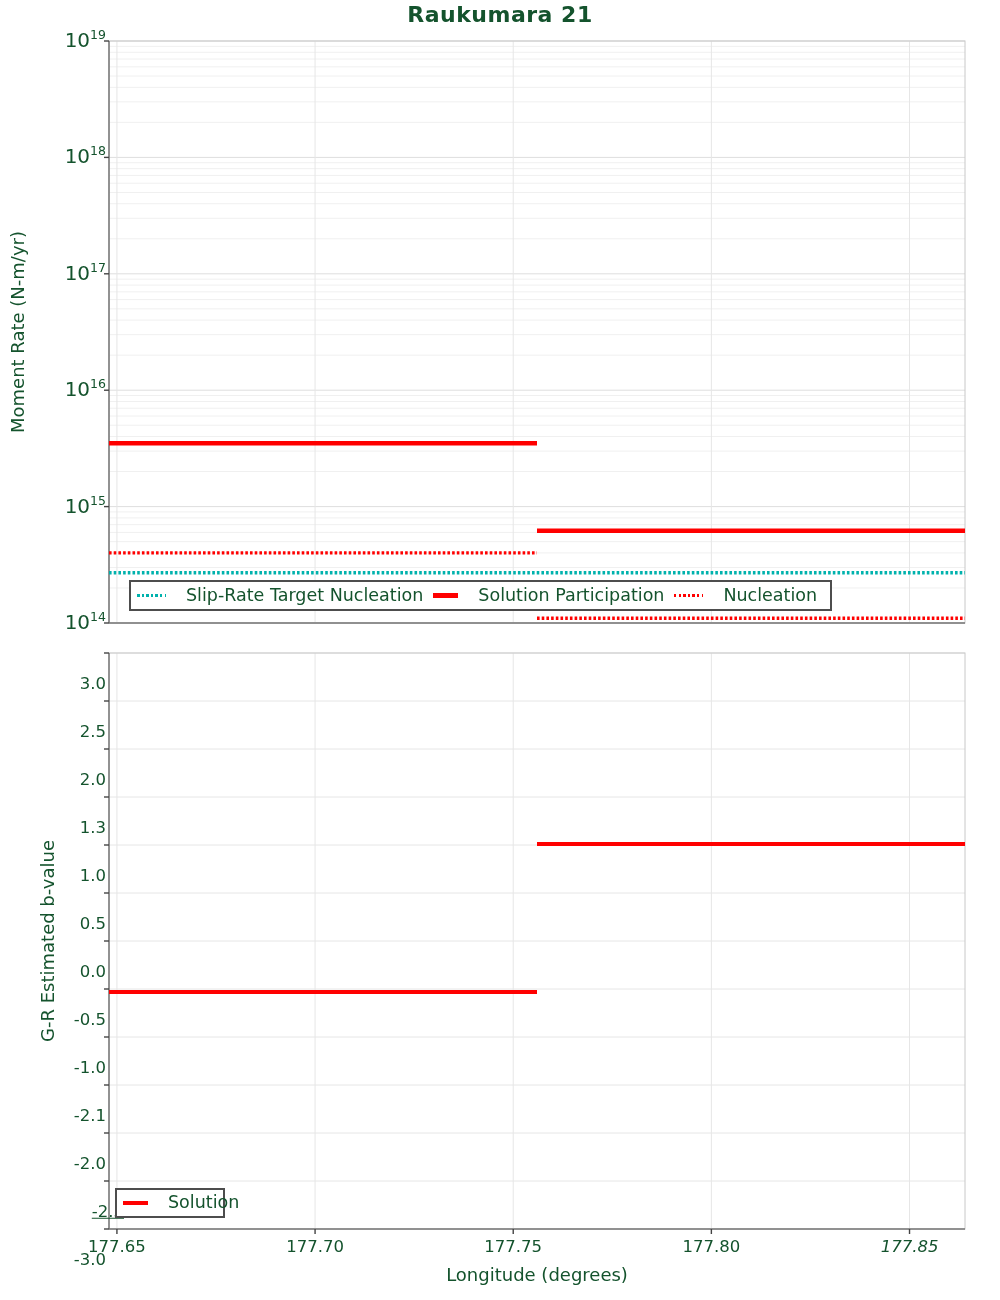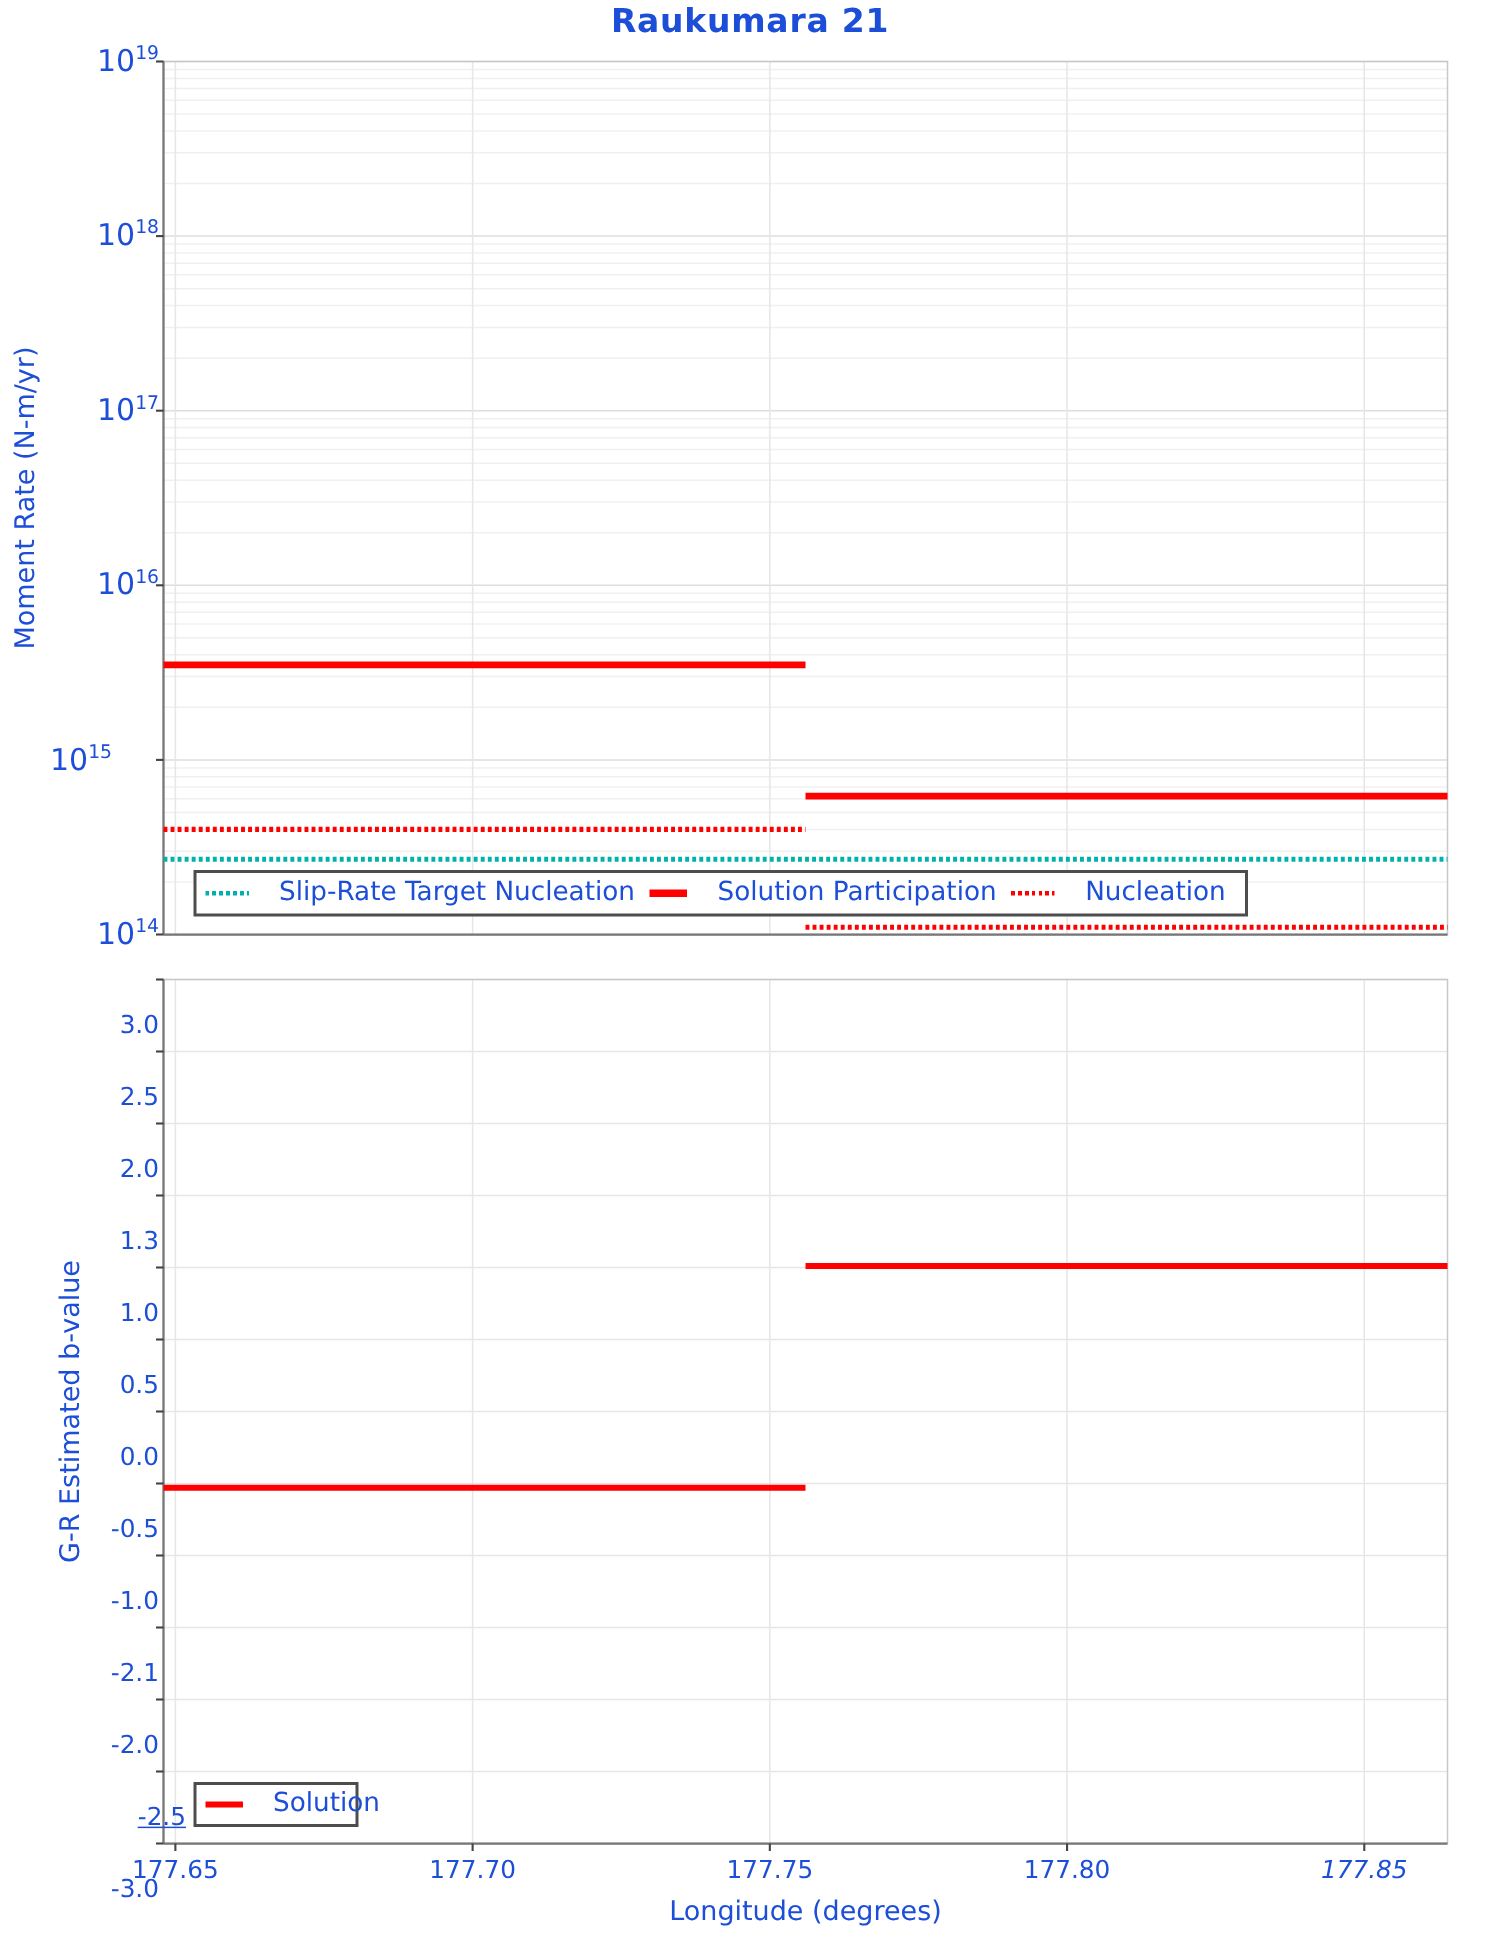--- a/index.html
+++ b/index.html
@@ -1,17 +1,17 @@
 <!DOCTYPE html>
 <html><head>
 <meta charset="utf-8">
 <style>
   html,body{margin:0;padding:0;background:#ffffff;}
   .figure{position:relative;width:1000px;height:1300px;background:#ffffff;
-          font-family:"DejaVu Sans","Liberation Sans",sans-serif;color:#1d4ed8;overflow:hidden;}
+          font-family:"DejaVu Sans","Liberation Sans",sans-serif;color:#14532d;overflow:hidden;}
   .figure svg{position:absolute;left:0;top:0;}
   .chart-title{position:absolute;left:0;top:2px;width:1000px;text-align:center;
                font-size:22px;font-weight:bold;letter-spacing:0.5px;}
   .ylab{position:absolute;white-space:nowrap;font-size:18px;
         transform:translate(-50%,-50%) rotate(-90deg);}
   .xlab{position:absolute;white-space:nowrap;font-size:18px;transform:translate(-50%,0);}
   .ytick{position:absolute;width:104px;text-align:right;font-size:16.5px;line-height:1;
          transform:translate(0,-50%);margin-top:31px;}
   .ytick-log{position:absolute;width:104px;text-align:right;font-size:20px;line-height:1;
          transform:translate(0,-55%);}
@@ -142,21 +142,21 @@
 
   <div class="ylab" style="left:17px;top:332px;">Moment Rate (N-m/yr)</div>
   <div class="ylab" style="left:47px;top:941px;">G-R Estimated b-value</div>
   <div class="xlab" style="left:537px;top:1264px;">Longitude (degrees)</div>
 
   <div id="ticks-layer">
       <div class="ytick-log" style="left: 2px; top: 41px;">10<sup>19</sup></div>
       <div class="ytick-log" style="left: 2px; top: 157.4px;">10<sup>18</sup></div>
       <div class="ytick-log" style="left: 2px; top: 273.8px;">10<sup>17</sup></div>
       <div class="ytick-log" style="left: 2px; top: 390.2px;">10<sup>16</sup></div>
-      <div class="ytick-log" style="left: 2px; top: 506.6px; text-align: center;">10<sup>15</sup></div>
+      <div class="ytick-log" style="left: 2px; top: 506.6px;">10<sup>15</sup></div>
       <div class="ytick-log" style="left: 2px; top: 623px; text-align: right;">10<sup>14</sup></div>
       <div class="ytick" style="left: 2px; top: 653px;">3.0</div>
       <div class="ytick" style="left: 2px; top: 701px;">2.5</div>
       <div class="ytick" style="left: 2px; top: 749px;">2.0</div>
       <div class="ytick" style="left: 2px; top: 797px;">1.3</div>
       <div class="ytick" style="left: 2px; top: 845px;">1.0</div>
       <div class="ytick" style="left: 2px; top: 893px;">0.5</div>
       <div class="ytick" style="left: 2px; top: 941px;">0.0</div>
       <div class="ytick" style="left: 2px; top: 989px;">-0.5</div>
       <div class="ytick" style="left: 2px; top: 1037px;">-1.0</div>
@@ -178,19 +178,19 @@
       </div>
       <div class="legend-item">
         <span class="sample solid" style="background: rgb(255, 0, 0);"></span>
         <span>Solution Participation</span>
       </div>
       <div class="legend-item">
         <span class="sample dotted" style="background: repeating-linear-gradient(90deg, rgb(255, 0, 0) 0px, rgb(255, 0, 0) 2.5px, transparent 2.5px, transparent 4.6px);"></span>
         <span>Nucleation</span>
       </div>
     </div>
-  <div class="legend" id="legend-bottom" style="left:129px;top:1188px;width:110px;height:30px;">
+  <div class="legend" id="legend-bottom" style="left:115px;top:1188px;width:110px;height:30px;">
       <div class="legend-item">
         <span class="sample solid" style="background: rgb(255, 0, 0);"></span>
         <span>Solution</span>
       </div>
     </div>
 </div>
 
 </body></html>

